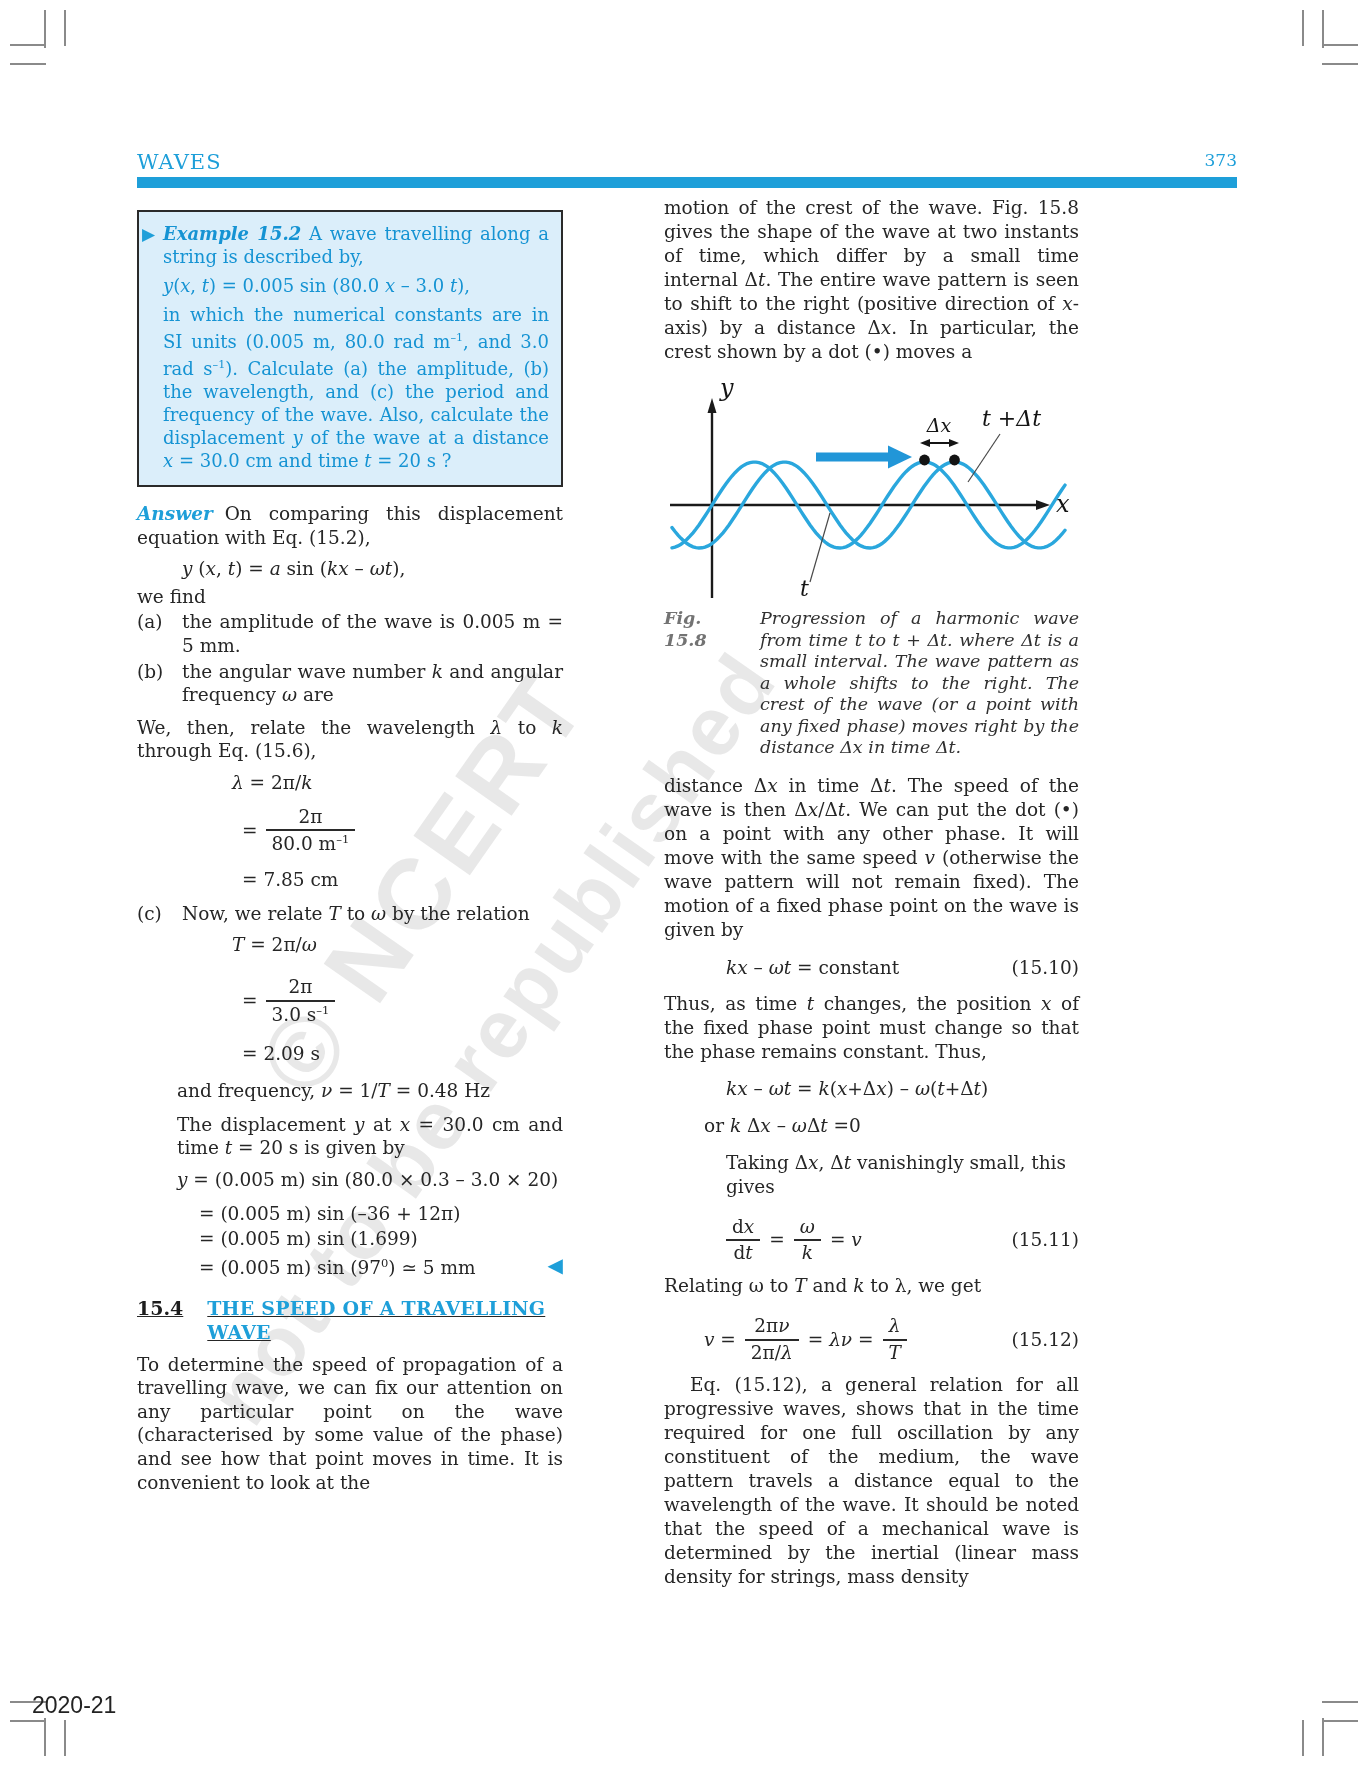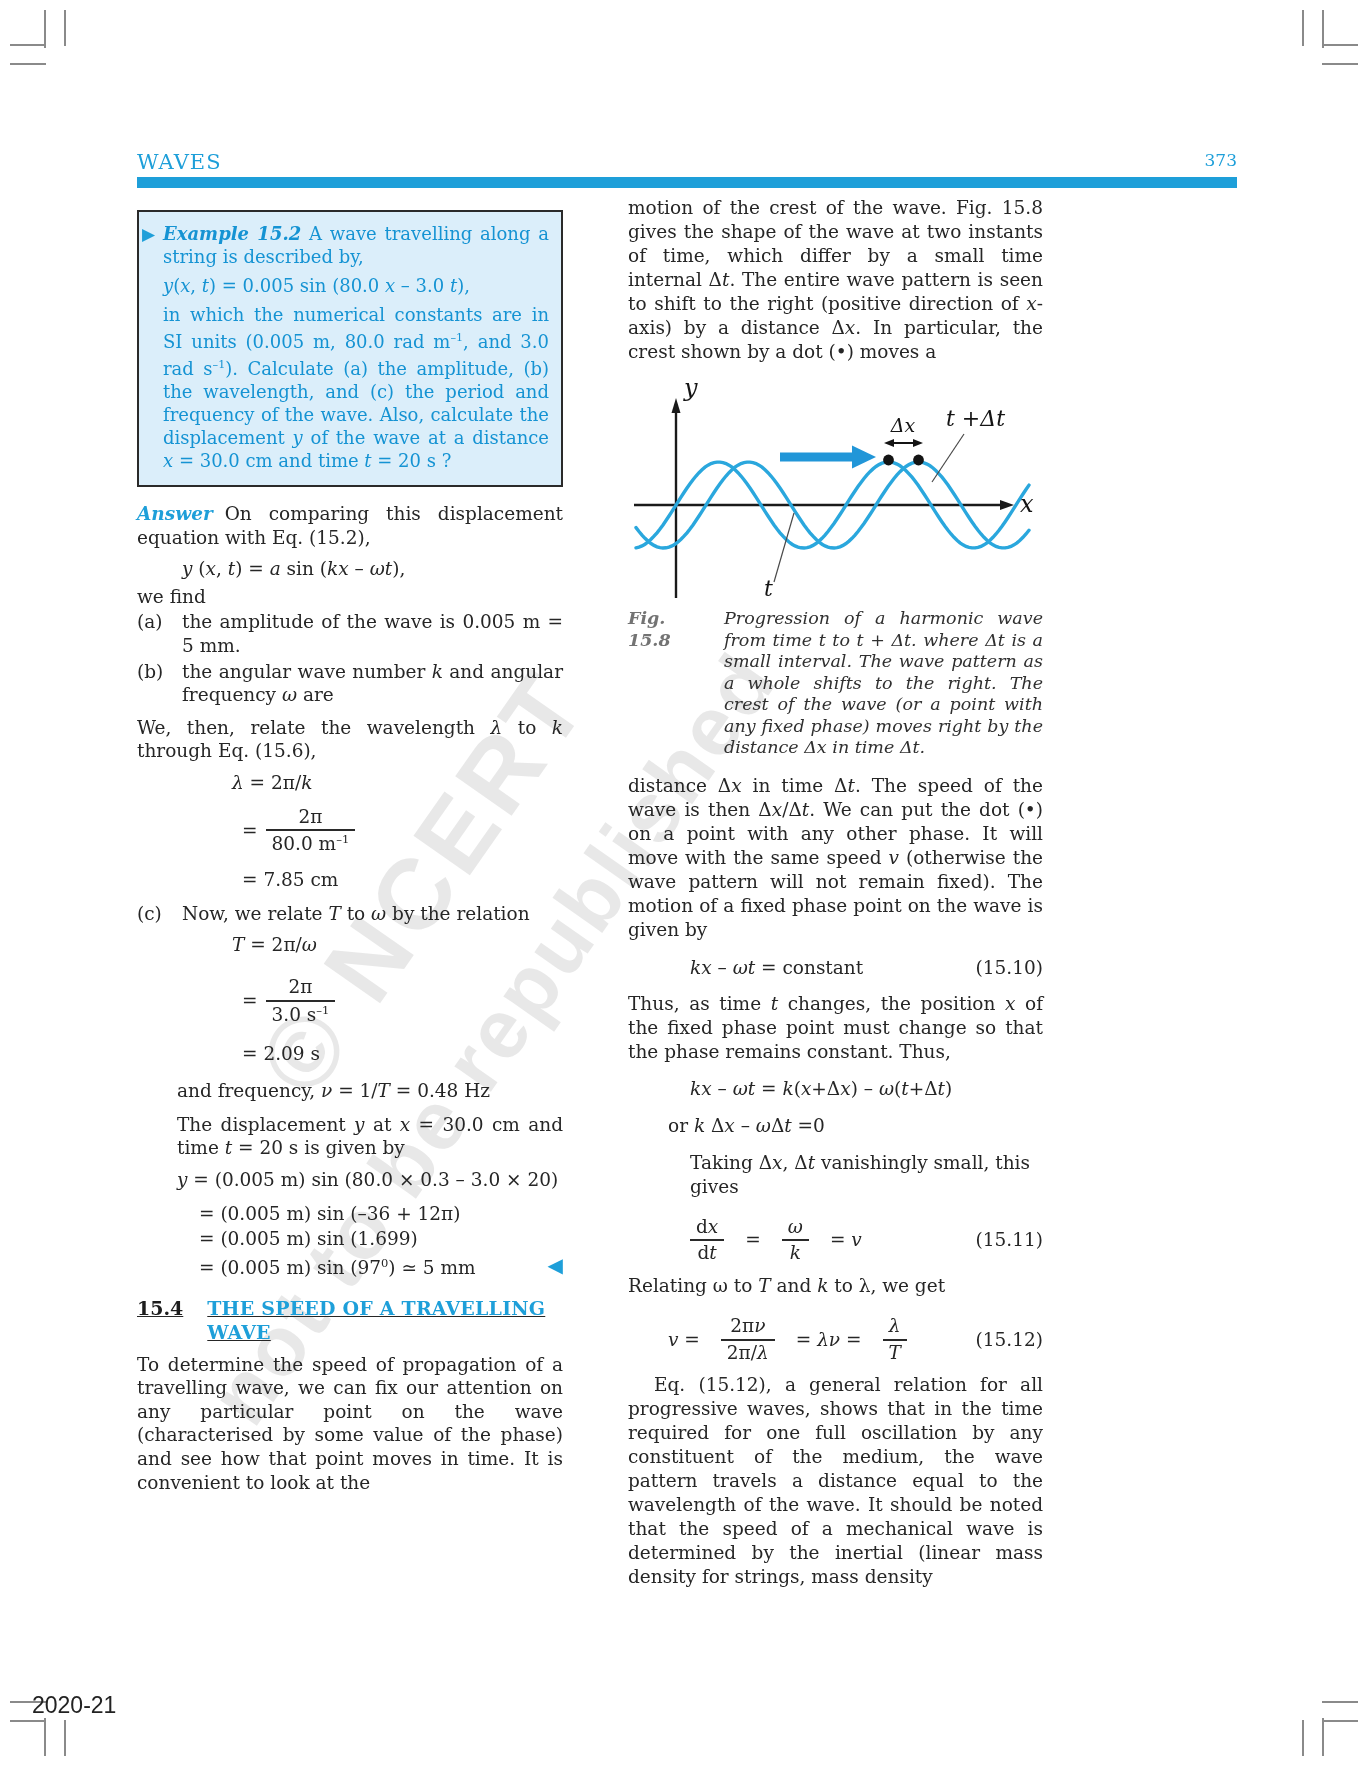--- a/index.html
+++ b/index.html
@@ -7,21 +7,21 @@
         font-family:"DejaVu Serif","Liberation Serif",serif;color:#262626;}
   
   .crop{position:absolute;background:#8a8a8a;}
   
   .chapter-title{position:absolute;left:137px;top:150px;font-size:21px;letter-spacing:1px;
         color:#1e9fd9;font-family:"DejaVu Serif",serif;}
   .page-number{position:absolute;right:131px;top:150px;font-size:17px;color:#1e9fd9;}
   .header-bar{position:absolute;left:137px;top:177px;width:1100px;height:11px;background:#1e9fd9;}
   
   .col-left{position:absolute;left:137px;top:210px;width:426px;font-size:18.5px;line-height:23.6px;}
-  .col-right{position:absolute;left:628px;top:196px;width:415px;font-size:18.5px;line-height:24px;}
+  .col-right{position:absolute;left:664px;top:196px;width:415px;font-size:18.5px;line-height:24px;}
   .justify{text-align:justify;}
   sup{font-size:0.62em;}
   
   .example-box{position:relative;border:2.5px solid #2a2a2a;background:#dbeefa;color:#1593d3;
         padding:10px 12px 13px 24px;font-size:18px;line-height:23px;}
   .example-box .tri{position:absolute;left:3px;top:11px;font-size:17px;color:#1e9fd9;}
   .example-title{font-weight:bold;font-style:italic;}
   .box-eq{margin:6px 0 6px 0;white-space:nowrap;}
   
   .answer-para{margin-top:15px;}
@@ -47,21 +47,21 @@
   .fig-svg{display:block;margin:6px 0 0 0;}
   .caption{display:flex;gap:10px;margin-top:6px;font-size:17.5px;line-height:21.5px;}
   .caption .cap-label{flex:none;width:86px;font-weight:bold;font-style:italic;color:#737373;}
   .caption .cap-text{flex:1;font-style:italic;color:#303030;text-align:justify;}
   .para{margin-top:15px;}
   .indent{text-indent:26px;}
   .eqrow{display:flex;justify-content:space-between;align-items:center;margin-top:14px;}
   .eqrow .eqbody{padding-left:62px;}
   .eqrow .eqnum{flex:none;}
   .eqrow-tall{margin-top:18px;margin-bottom:4px;}
-  .eqgroup{display:flex;align-items:center;gap:21px;padding-left:62px;}
+  .eqgroup{display:flex;align-items:center;gap:9px;padding-left:62px;}
   
   .footer{position:absolute;left:0;top:1692px;width:100%;text-align:left;
           font-family:"Liberation Sans",sans-serif;font-size:23px;color:#222;padding-left:32px;}
   
   .wm{position:absolute;font-family:"Liberation Sans",sans-serif;font-weight:bold;
       color:rgba(110,110,110,0.16);transform-origin:left bottom;white-space:nowrap;pointer-events:none;}
   .wm1{left:330px;top:1000px;font-size:100px;transform:rotate(-55deg);letter-spacing:6px;}
   .wm2{left:270px;top:1345px;font-size:84px;transform:rotate(-55deg);letter-spacing:3px;}
 </style>
 </head>

